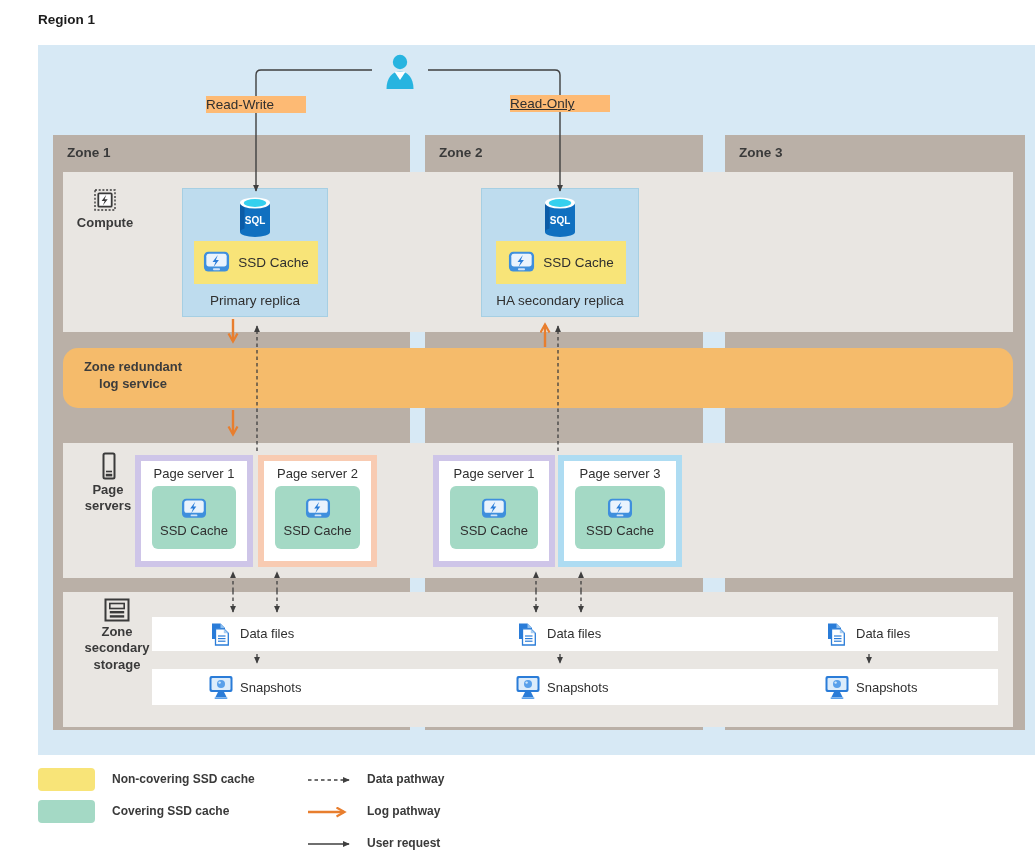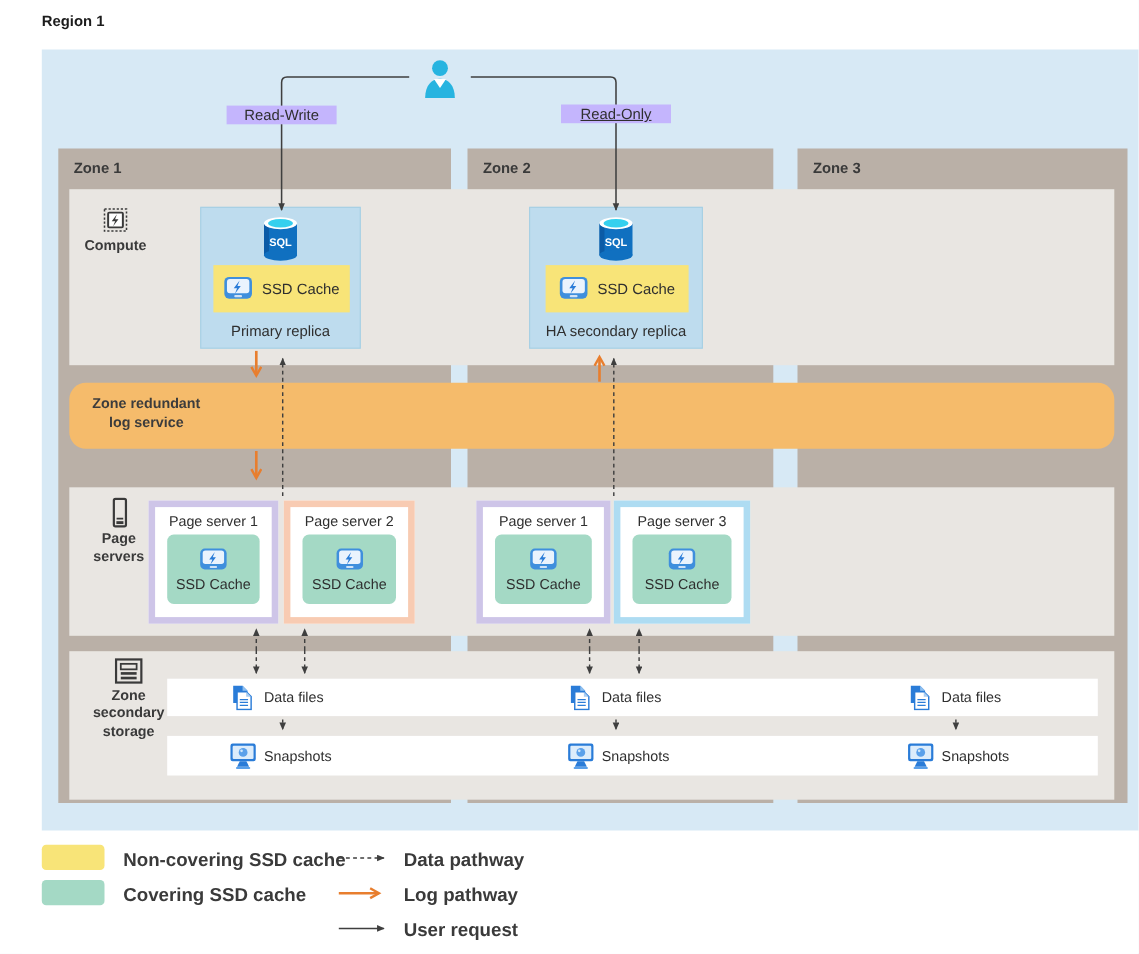--- a/index.html
+++ b/index.html
@@ -30,25 +30,25 @@
   .replica-name { position:absolute; left:0; right:0; bottom:8px; text-align:center; font-size:13.5px; color:#2f2f2f; }
 
   .ps-box { top:455px; height:112px; background:#ffffff; border:6px solid #cec5e8; box-sizing:border-box; }
   .ps-name { margin-top:5px; text-align:center; font-size:13px; color:#2f2f2f; }
   .cache-teal { margin:5px auto 0; width:calc(100% - 22px); height:63px; background:#a4d9c5; border-radius:6px;
                 display:flex; flex-direction:column; align-items:center; justify-content:center; gap:3px; }
 
   .white-row { left:132px; width:846px; background:#ffffff; }
   .store-entry-label { font-size:13px; color:#2f2f2f; }
 
-  .mask-label { font-size:13.5px; color:#2f2f2f; background:#c4b5fd; text-align:center; padding:1px 0; }
+  .mask-label { font-size:13.5px; color:#2f2f2f; background:#fdba74; padding:1px 0; }
   .app-label { font-size:13.5px; color:#2f2f2f; text-align:center; line-height:1.3; }
 
   .legend-swatch { left:18px; width:57px; height:23px; border-radius:4px; }
-  .legend-text { font-size:17px; font-weight:700; color:#3a3a3a; }
+  .legend-text { font-size:12px; font-weight:700; color:#3a3a3a; }
 
   svg.overlay { position:absolute; left:0; top:0; pointer-events:none; }
   .layer1 { z-index:1; } .layer2 { z-index:2; } .layer3 { z-index:3; }
 </style>
 </head>
 <body>
 
 <div class="canvas">
 
   <div class="abs region-title">Region 1</div>

